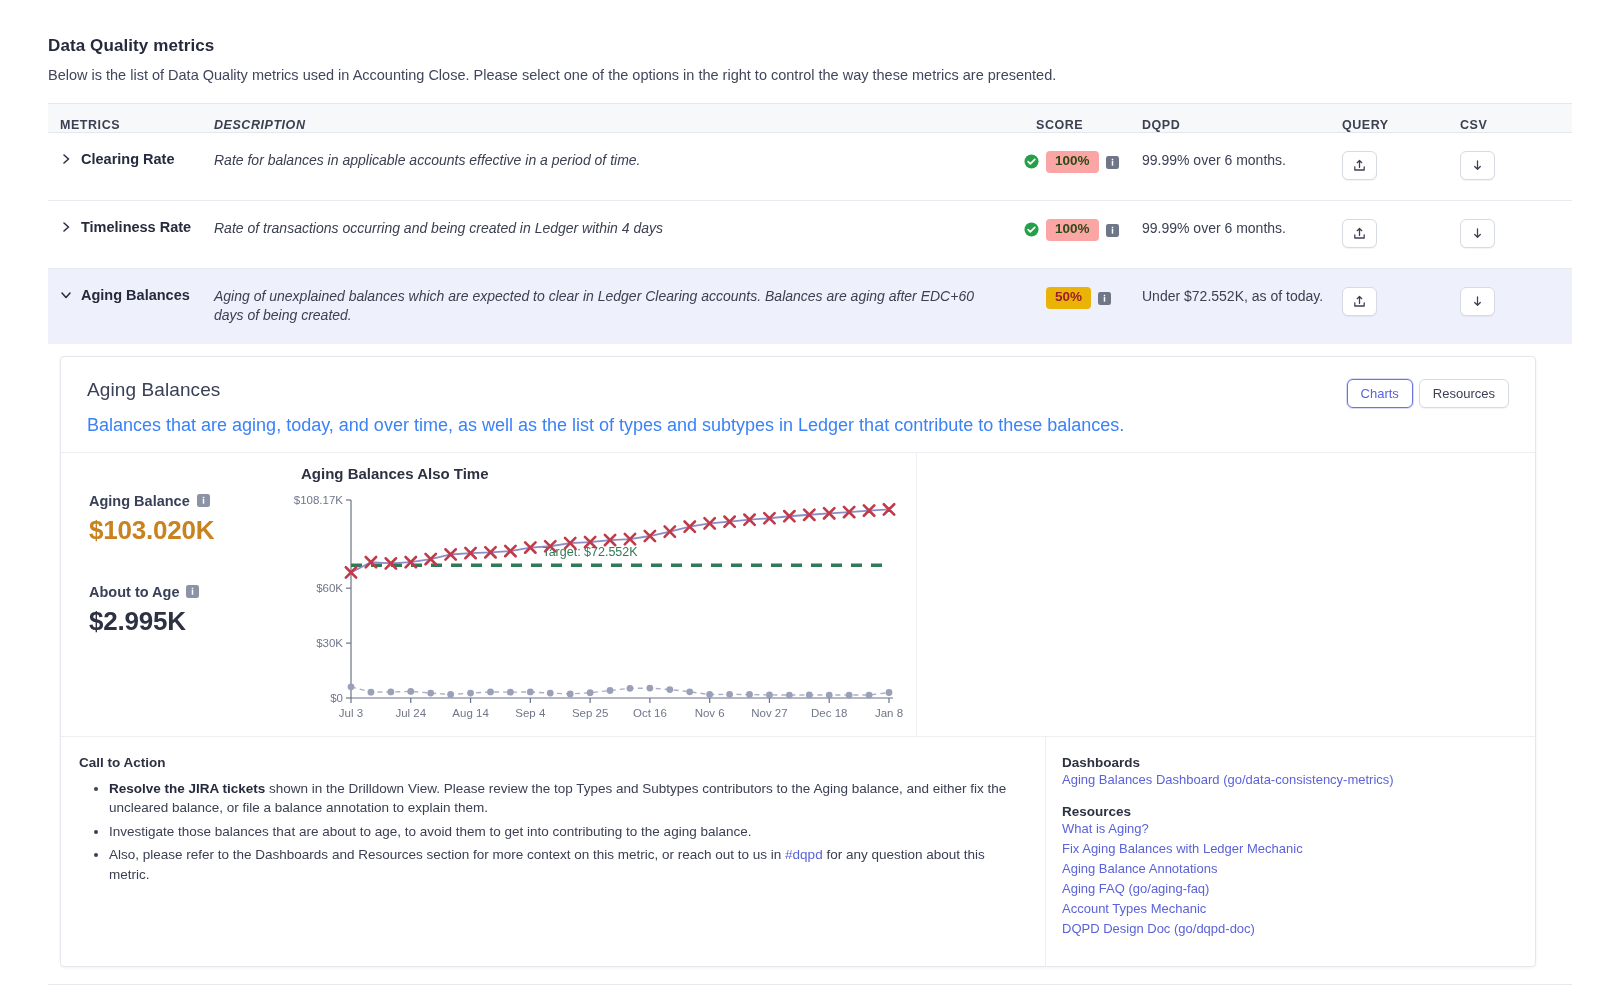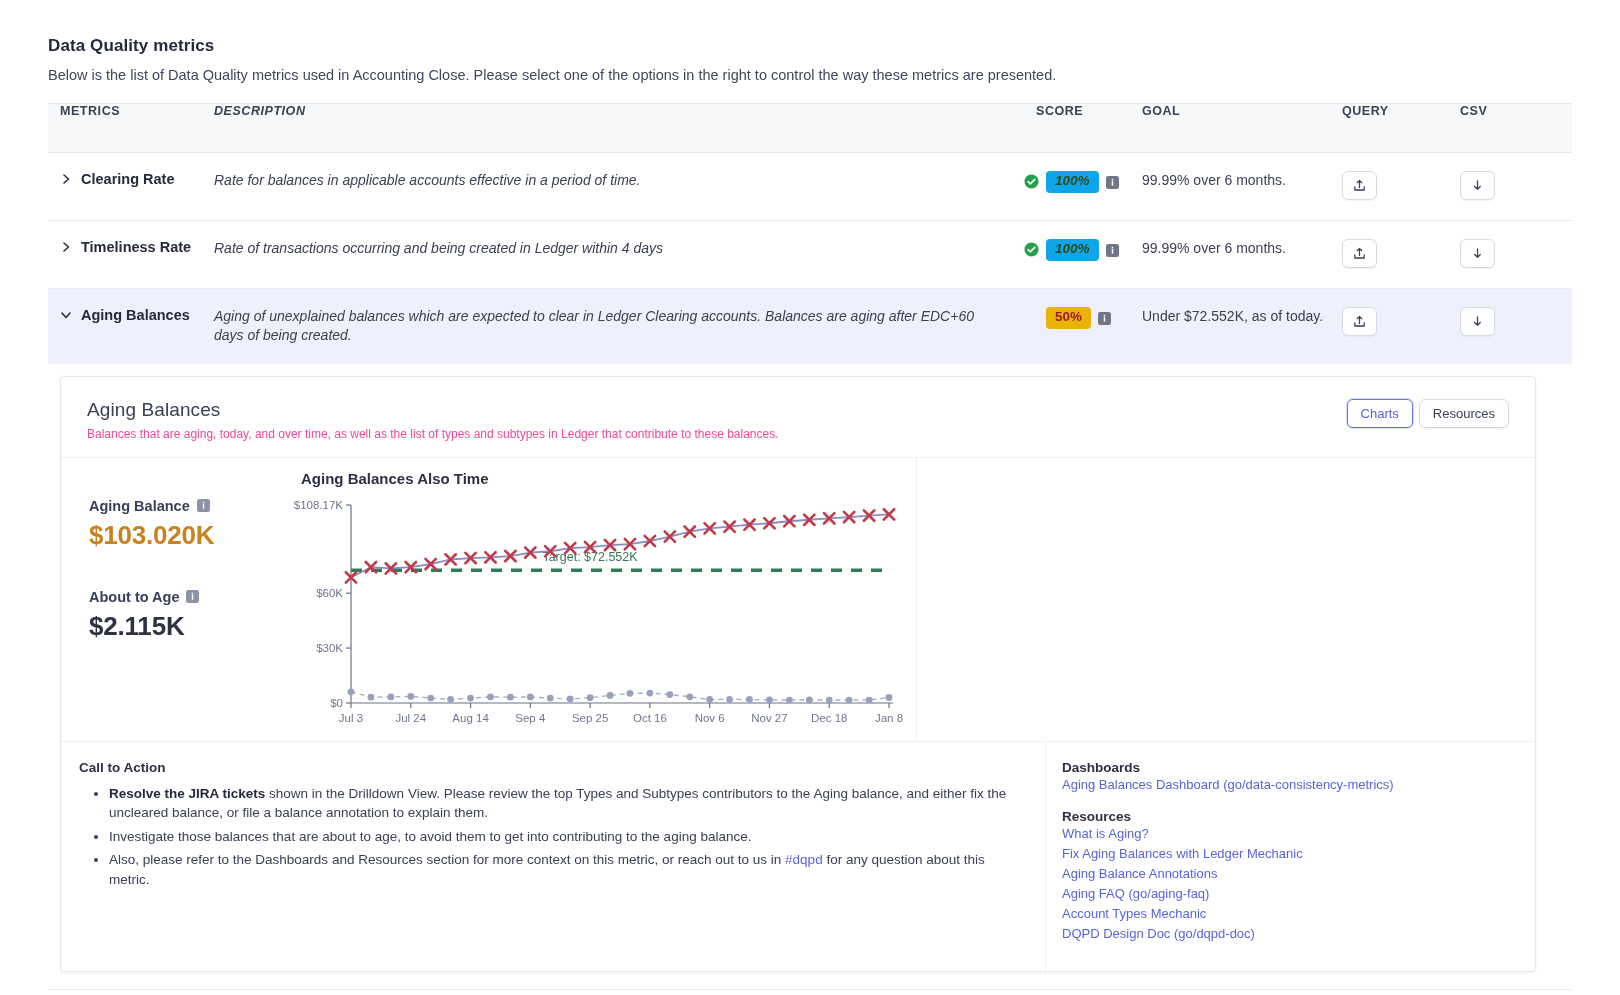--- a/index.html
+++ b/index.html
@@ -12,22 +12,22 @@
   }
   .page { position: relative; width: 1620px; height: 995px; padding: 0 48px; }
 
   
   .hdr-title { font-size: 17px; font-weight: bold; color: #252a3d; margin-top: 36px; letter-spacing: .1px; }
   .hdr-sub { font-size: 14.5px; color: #41465c; margin-top: 11px; }
 
   
   .table { margin-top: 20px; width: 1524px; }
   .thead {
-    display: flex; align-items: flex-start;
-    height: 50px;
+    display: flex; align-items: flex-end;
+    height: 30px;
     background: #f7f8fa;
     border-top: 1px solid #e4e7ec;
     border-bottom: 1px solid #e4e7ec;
     font-size: 12.5px; font-weight: bold; letter-spacing: .55px; color: #3b4053;
   }
   .row {
     display: flex; align-items: flex-start;
     border-bottom: 1px solid #e8eaef;
     background: #fff;
     padding: 18px 0;
@@ -48,40 +48,40 @@
   .thead .c-csv    { text-align: left; }
 
   .metric-name { display: flex; align-items: center; gap: 9px; font-size: 14.5px; font-weight: bold; color: #252a3d; }
   .chev { width: 12px; height: 12px; flex: 0 0 12px; position: relative; }
   .chev svg { display: block; }
   .desc-text { font-size: 14px; line-height: 1.38; color: #3b4053; }
 
   .score-wrap { display: flex; align-items: center; gap: 7px; }
   .check-ic { width: 15px; height: 15px; flex: 0 0 15px; }
   .badge { font-size: 13.5px; font-weight: bold; padding: 2px 9px 3px; border-radius: 4px; line-height: 1.25; }
-  .badge.good { background: #0ea5e9; color: #2c4a16; font-style: italic; }
+  .badge.good { background: #fca5a5; color: #2c4a16; }
   .badge.bad  { background: #eab308; color: #9d1d2e; }
   .info-ic { width: 13px; height: 13px; flex: 0 0 13px; }
   .goal-text { font-size: 14px; line-height: 1.4; color: #3b4053; }
 
   .icon-btn {
     width: 35px; height: 29px; border: 1px solid #d6dae3; border-radius: 6px;
     background: #fff; display: flex; align-items: center; justify-content: center;
     box-shadow: 0 1px 1px rgba(22,28,45,.05); cursor: pointer;
   }
 
   
   .card {
     margin-top: 12px; width: 1476px; margin-left: 12px;
     background: #fff; border: 1px solid #e4e7ec; border-radius: 4px;
     box-shadow: 0 1px 3px rgba(22,28,45,.06);
   }
   .card-head { display: flex; align-items: flex-start; justify-content: space-between; padding: 22px 26px 16px 26px; border-bottom: 1px solid #edeff3; }
   .card-title { font-size: 19px; color: #3a4055; letter-spacing: .1px; }
-  .card-sub { font-size: 12px; color: #ec4899; margin-top: 6px; }
+  .card-sub { font-size: 18px; color: #3b82f6; margin-top: 14px; }
   .seg { display: flex; }
   .seg-btn {
     font-size: 13px; padding: 6px 13px; border: 1px solid #d6dae3; background: #fff;
     color: #3b4053; cursor: pointer; border-radius: 6px; margin-left: 6px;
     box-shadow: 0 1px 1px rgba(22,28,45,.05);
   }
   .seg-btn.active { border-color: #6b74e0; color: #5a63d8; box-shadow: 0 0 0 1px rgba(107,116,224,.25); }
 
   .card-body { display: flex; border-bottom: 1px solid #edeff3; }
   .kpis { width: 228px; flex: 0 0 228px; padding: 40px 0 0 28px; }
@@ -116,21 +116,21 @@
 <div class="page">
 
   <div class="hdr-title">Data Quality metrics</div>
   <div class="hdr-sub">Below is the list of Data Quality metrics used in Accounting Close. Please select one of the options in the right to control the way these metrics are presented.</div>
 
   <div class="table">
     <div class="thead">
       <div class="c-metric">METRICS</div>
       <div class="c-desc">DESCRIPTION</div>
       <div class="c-score">SCORE</div>
-      <div class="c-goal">GOAL</div>
+      <div class="c-goal">DQPD</div>
       <div class="c-query">QUERY</div>
       <div class="c-csv">CSV</div>
     </div>
 
     <div class="row">
       <div class="c-metric">
         <div class="metric-name">
           <span class="chev">
             <svg width="12" height="12" viewBox="0 0 12 12">
                 <path d="M4 2l4.5 4L4 10" fill="none" stroke="#2d3142" stroke-width="1.6" stroke-linecap="round" stroke-linejoin="round"></path>
@@ -310,21 +310,21 @@
           <div class="kpi-label">
             <span>About to Age</span>
             <span class="info-ic">
               <svg width="13" height="13" viewBox="0 0 14 14">
                   <rect x="0" y="0" width="14" height="14" rx="2.5" fill="#8d93a6"></rect>
                   <rect x="6.2" y="5.4" width="1.6" height="5" fill="#fff"></rect>
                   <rect x="6.2" y="3" width="1.6" height="1.7" fill="#fff"></rect>
                 </svg>
             </span>
           </div>
-          <div class="kpi-val dark">$2.115K</div>
+          <div class="kpi-val dark">$2.995K</div>
         </div>
       </div>
 
       <div class="chart-wrap">
         <div class="chart-title">Aging Balances Also Time</div>
         <svg class="chart-svg" id="chart" width="1240" height="250">
             <line x1="62" y1="14" x2="62" y2="212" stroke="#6d7385" stroke-width="1.2"></line>
             <line x1="62" y1="212" x2="604" y2="212" stroke="#6d7385" stroke-width="1.2"></line>
             <line x1="57" y1="212" x2="62" y2="212" stroke="#6d7385" stroke-width="1.2"></line>
             <text x="54" y="216" text-anchor="end" font-size="11.5" fill="#70768a" font-family="&quot;Liberation Sans&quot;, sans-serif">$0</text>

